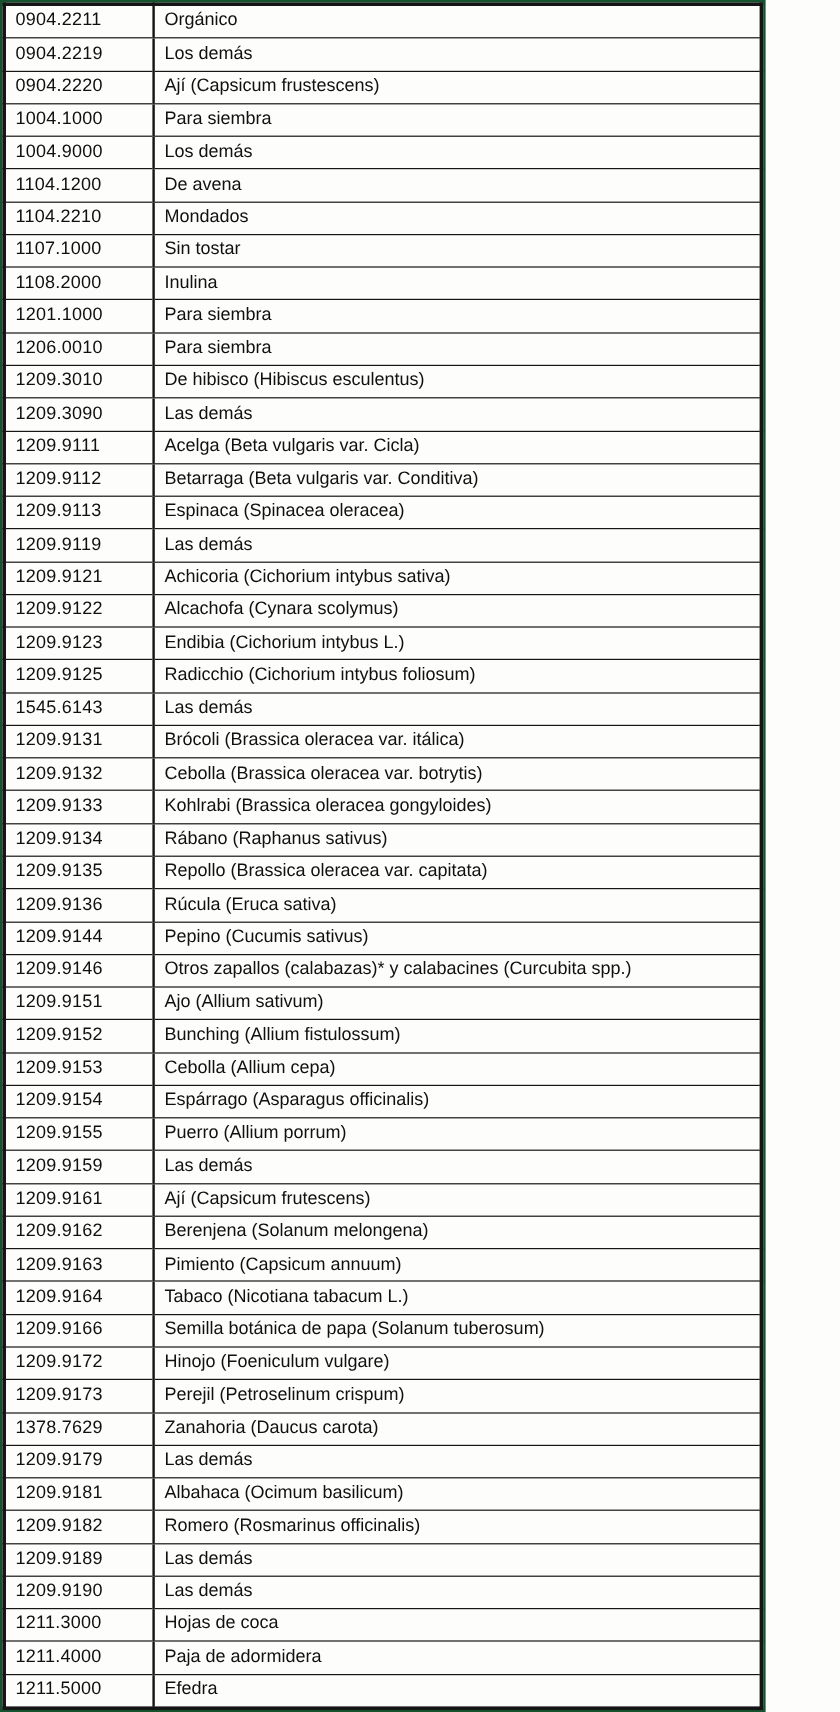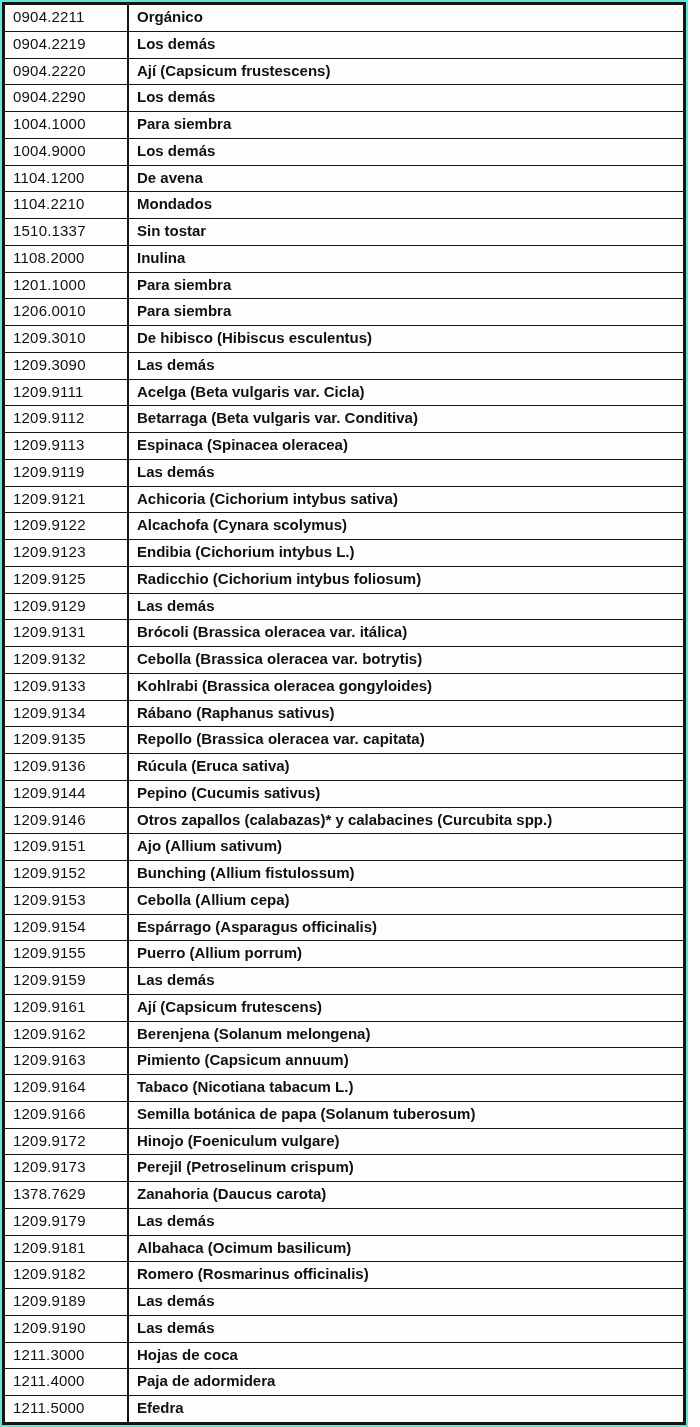--- a/index.html
+++ b/index.html
@@ -2,25 +2,25 @@
 <html><head>
 <meta charset="utf-8">
 <style>
   html, body {
     margin: 0;
     padding: 0;
     background: #fdfdfb;
     width: 700px;
   }
   .page {
-    width: 688px;
+    width: 638px;
     height: 1427px;
     box-sizing: border-box;
     padding: 2px 2px;
-    background: #5eead4;
+    background: #14532d;
     font-family: "Liberation Sans", sans-serif;
     color: #111;
   }
   table.tariff {
     width: 100%;
     height: 1423px;
     border-collapse: collapse;
     table-layout: fixed;
     background: #fdfdfb;
   }
@@ -38,21 +38,20 @@
     vertical-align: middle;
     color: #101010;
   }
   table.tariff { border-width: 3px; }
   td.code {
     width: 108px;
     letter-spacing: 0.2px;
   }
   td.desc {
     padding-left: 9px;
-    font-weight: bold;
   }
 </style>
 </head>
 <body>
 
 <div class="page">
   <table class="tariff">
     <tbody>
         <tr>
           <td class="code">0904.2211</td>
@@ -60,41 +59,37 @@
         </tr>
         <tr>
           <td class="code">0904.2219</td>
           <td class="desc">Los demás</td>
         </tr>
         <tr>
           <td class="code">0904.2220</td>
           <td class="desc">Ají (Capsicum frustescens)</td>
         </tr>
         <tr>
-          <td class="code">0904.2290</td>
-          <td class="desc">Los demás</td>
-        </tr>
-        <tr>
           <td class="code">1004.1000</td>
           <td class="desc">Para siembra</td>
         </tr>
         <tr>
           <td class="code">1004.9000</td>
           <td class="desc">Los demás</td>
         </tr>
         <tr>
           <td class="code">1104.1200</td>
           <td class="desc">De avena</td>
         </tr>
         <tr>
           <td class="code">1104.2210</td>
           <td class="desc">Mondados</td>
         </tr>
         <tr>
-          <td class="code">1510.1337</td>
+          <td class="code">1107.1000</td>
           <td class="desc">Sin tostar</td>
         </tr>
         <tr>
           <td class="code">1108.2000</td>
           <td class="desc">Inulina</td>
         </tr>
         <tr>
           <td class="code">1201.1000</td>
           <td class="desc">Para siembra</td>
         </tr>
@@ -136,21 +131,21 @@
         </tr>
         <tr>
           <td class="code">1209.9123</td>
           <td class="desc">Endibia (Cichorium intybus L.)</td>
         </tr>
         <tr>
           <td class="code">1209.9125</td>
           <td class="desc">Radicchio (Cichorium intybus foliosum)</td>
         </tr>
         <tr>
-          <td class="code">1209.9129</td>
+          <td class="code">1545.6143</td>
           <td class="desc">Las demás</td>
         </tr>
         <tr>
           <td class="code">1209.9131</td>
           <td class="desc">Brócoli (Brassica oleracea var. itálica)</td>
         </tr>
         <tr>
           <td class="code">1209.9132</td>
           <td class="desc">Cebolla (Brassica oleracea var. botrytis)</td>
         </tr>

